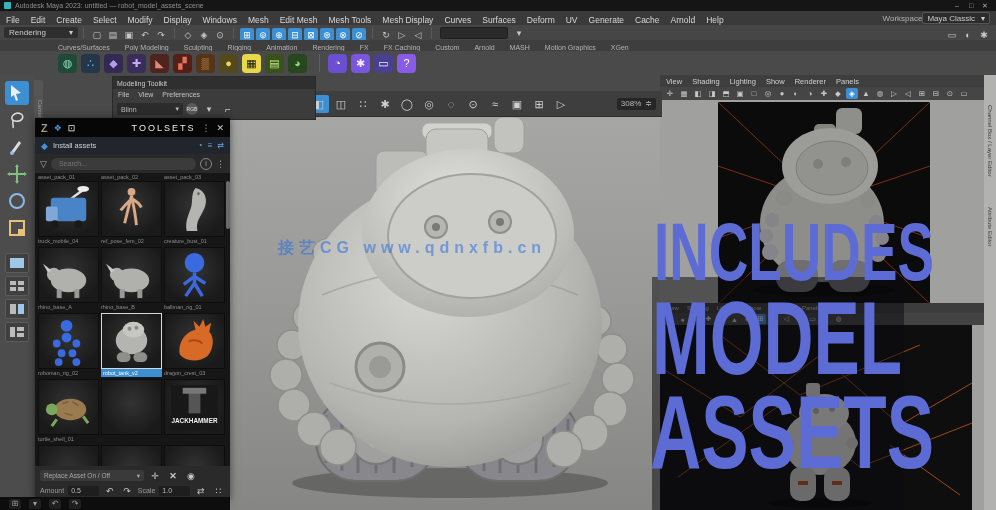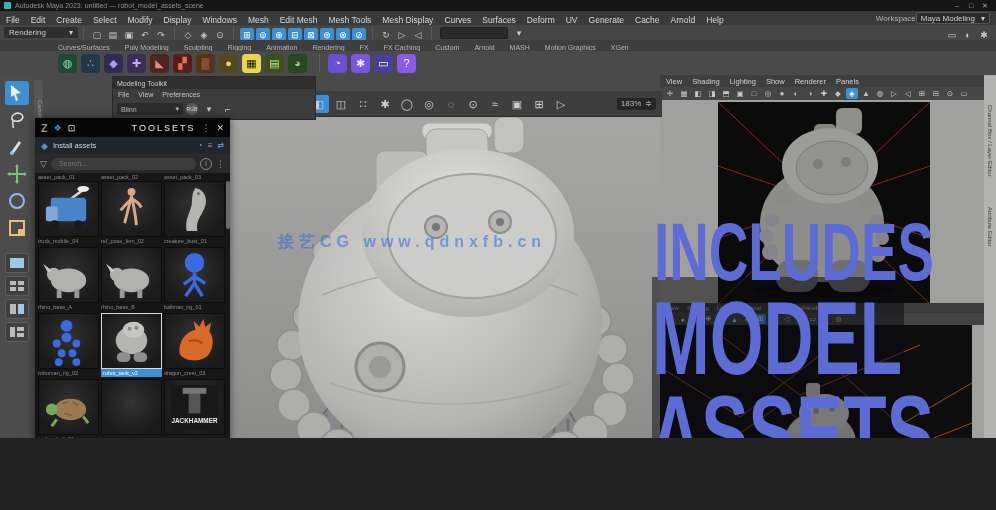--- a/index.html
+++ b/index.html
@@ -1,16 +1,16 @@
 <!DOCTYPE html>
 <html><head>
 <meta charset="utf-8">
 <style>
   html,body{margin:0;padding:0;background:#222;}
-  #screen{position:relative;width:996px;height:438px;overflow:hidden;
+  #screen{position:relative;width:996px;height:510px;overflow:hidden;
     font-family:"Liberation Sans",sans-serif;background:#4a4a4a;user-select:none;}
   .abs{position:absolute;}
   .ic{display:inline-flex;align-items:center;justify-content:center;
     width:14px;height:13px;color:#c8c8c8;font-size:9px;border-radius:2px;margin:0 1px;}
   .ic.hl{background:#3d8fd4;color:#fff;}
   .sep{width:1px;height:12px;background:#5a5a5a;margin:0 5px;}
   
   #titlebar{left:0;top:0;width:996px;height:11px;background:#151515;color:#8f8f8f;
     font-size:7px;display:flex;align-items:center;padding:0 4px;box-sizing:border-box;}
   #titlebar .spacer{flex:1;}
@@ -69,21 +69,21 @@
   #vp-toolbar{left:230px;top:91px;width:432px;height:26px;background:#3e3e3e;display:flex;
     align-items:center;padding:0 6px;box-sizing:border-box;z-index:5;border-bottom:1px solid #2e2e2e;}
   #vp-dropdown{background:#2c2c2c;color:#bbb;font-size:8px;height:13px;border-radius:2px;
     display:flex;align-items:center;padding:0 5px;gap:10px;width:62px;justify-content:space-between;}
   #vp-toolbar .ic{width:20px;height:18px;font-size:11px;color:#cfcfcf;}
   #vp-zoom{margin-left:auto;background:#262626;color:#bbb;font-size:8px;height:12px;
     border-radius:2px;display:flex;align-items:center;padding:0 4px;gap:4px;}
   
   #main-vp{left:230px;top:115px;width:432px;height:395px;
     background:linear-gradient(#a6a6a4 0%,#9a9a98 45%,#868684 100%);overflow:hidden;}
-  #watermark{left:278px;top:232px;width:380px;z-index:30;font-size:16px;font-weight:bold;
+  #watermark{left:278px;top:238px;width:380px;z-index:30;font-size:16px;font-weight:bold;
     letter-spacing:5px;color:rgba(40,110,224,0.55);white-space:nowrap;}
   
   #toolsets{left:35px;top:118px;width:195px;height:382px;z-index:20;background:#262626;
     box-shadow:0 0 8px rgba(0,0,0,.5);display:flex;flex-direction:column;}
   #ts-header{height:19px;background:#060606;display:flex;align-items:center;padding:0 6px;gap:6px;}
   #ts-logo{color:#e8a22e;font-weight:bold;font-size:11px;background:linear-gradient(90deg,#e8a22e,#4a90d9);
     -webkit-background-clip:text;background-clip:text;-webkit-text-fill-color:transparent;}
   #ts-title{margin-left:auto;color:#e8e8e8;font-size:9px;font-weight:normal;letter-spacing:2px;}
   #ts-sub{height:17px;background:#20262c;display:flex;align-items:center;padding:0 6px;gap:5px;}
   #ts-sub .lbl{color:#cdd4da;font-size:7.5px;}
@@ -156,21 +156,21 @@
     <span class="wbtn">–</span>
     <span class="wbtn">□</span>
     <span class="wbtn">✕</span>
   </div>
 
   <div id="menubar" class="abs">
     <span id="menu-items-host"><span class="menu-item">File</span><span class="menu-item">Edit</span><span class="menu-item">Create</span><span class="menu-item">Select</span><span class="menu-item">Modify</span><span class="menu-item">Display</span><span class="menu-item">Windows</span><span class="menu-item">Mesh</span><span class="menu-item">Edit Mesh</span><span class="menu-item">Mesh Tools</span><span class="menu-item">Mesh Display</span><span class="menu-item">Curves</span><span class="menu-item">Surfaces</span><span class="menu-item">Deform</span><span class="menu-item">UV</span><span class="menu-item">Generate</span><span class="menu-item">Cache</span><span class="menu-item">Arnold</span><span class="menu-item">Help</span></span>
     <div class="spacer"></div>
     <span id="workspace-label">Workspace</span>
     <div id="workspace-select">
-      <span>Maya Modeling</span>
+      <span>Maya Classic</span>
       <span>▾</span>
     </div>
   </div>
 
   <div id="statusbar" class="abs">
     <div id="menuset">
       <span>Rendering</span>
       <span>▾</span>
     </div>
     <div class="sep"></div>
@@ -308,21 +308,21 @@
     </div>
   </div>
 
   <div id="vp-toolbar" class="abs">
     <div id="vp-dropdown">
       <span>Interact</span>
       <span>▾</span>
     </div>
     <span id="vp-icons"><span class="ic hl">◧</span><span class="ic">◫</span><span class="ic">∷</span><span class="ic">✱</span><span class="ic">◯</span><span class="ic">◎</span><span class="ic">◌</span><span class="ic">⊙</span><span class="ic">≈</span><span class="ic">▣</span><span class="ic">⊞</span><span class="ic">▷</span></span>
     <div id="vp-zoom">
-      <span>183%</span>
+      <span>308%</span>
       <span>≑</span>
     </div>
   </div>
 
   <div id="main-vp" class="abs">
     <svg width="432" height="395" viewBox="0 0 432 395">
       <defs>
         <radialGradient id="gBody" cx="42%" cy="35%" r="78%">
           <stop offset="0" stop-color="#d8d8d4"></stop>
             <stop offset="0.65" stop-color="#b4b4b0"></stop>

